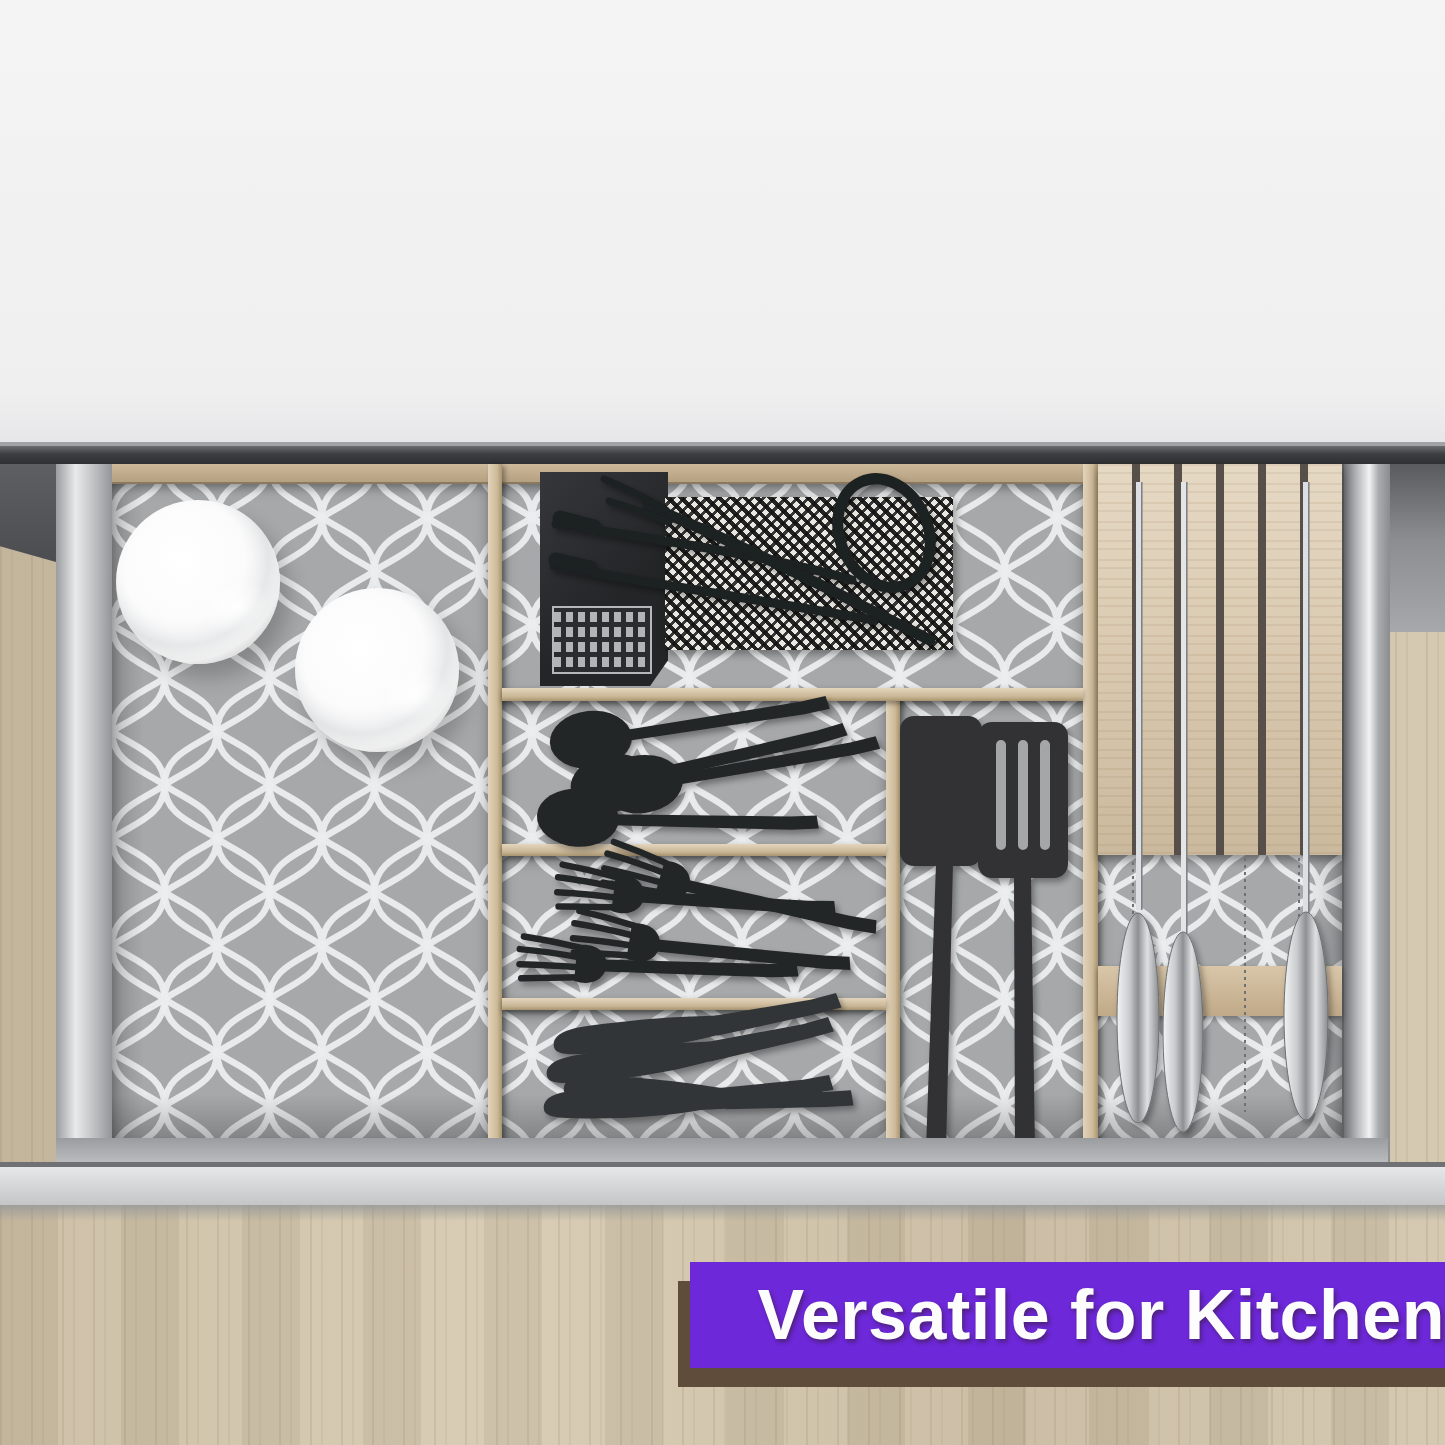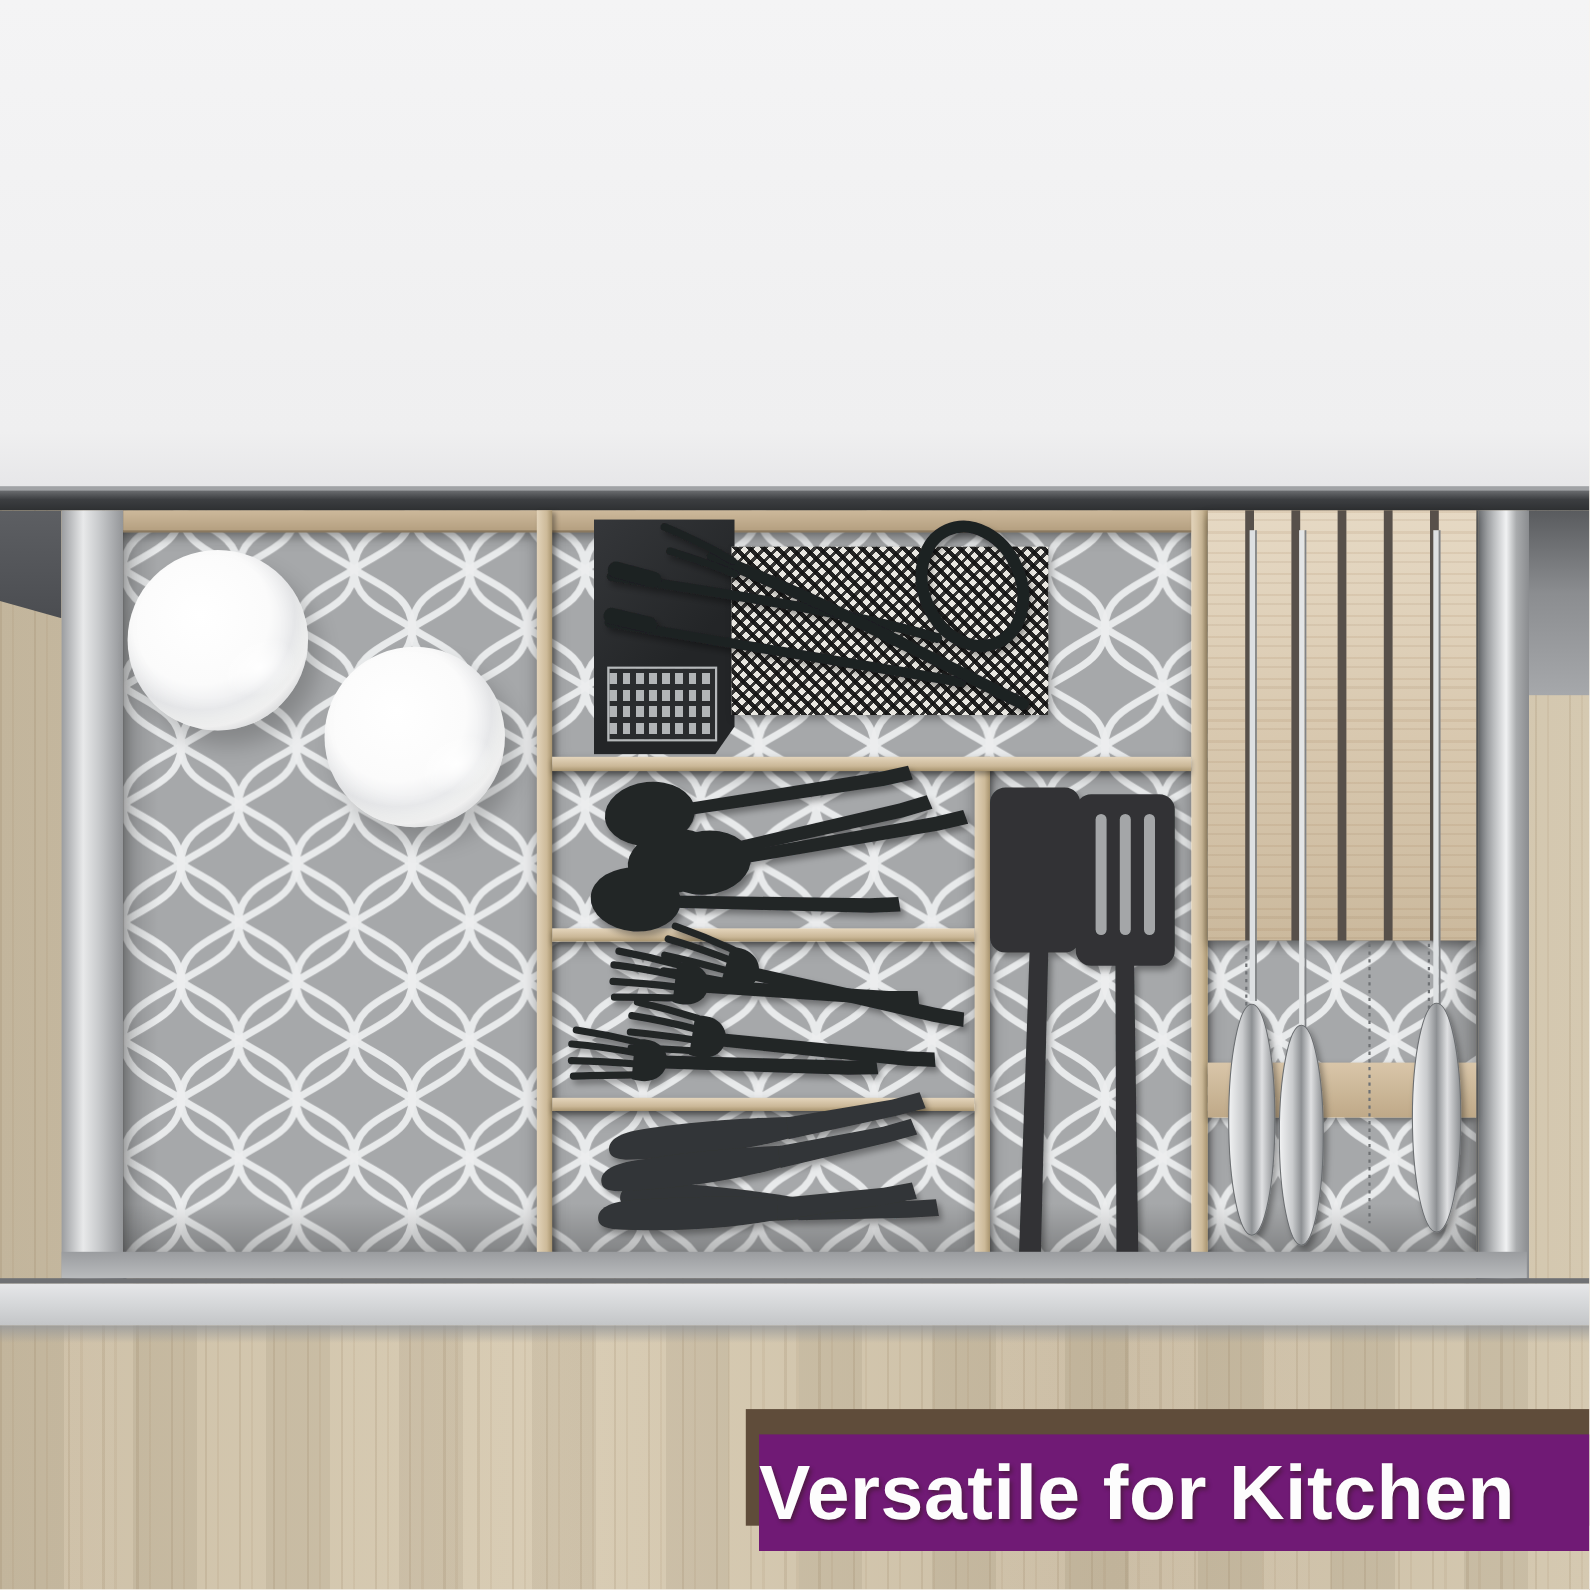--- a/index.html
+++ b/index.html
@@ -52,21 +52,21 @@
       background:radial-gradient(circle at 40% 36%, #ffffff 0%, #fbfbfb 44%, #ebecee 60%, #f6f7f7 66%, #fdfdfd 71%, #e7e8ea 79%, #ffffff 86%, #eceded 97%);
       box-shadow:10px 14px 20px rgba(0,0,0,.20), inset -8px -12px 20px rgba(0,0,0,.07);}
   .gleam{position:absolute;left:52%;top:50%;width:42%;height:30%;border-radius:50%;transform:rotate(-24deg);
       background:radial-gradient(closest-side, rgba(255,255,255,.98), rgba(255,255,255,0));}
   .bowl1{left:116px;top:500px;} .bowl2{left:295px;top:588px;}
   .front-upper{left:56px;top:1138px;width:1332px;height:24px;background:linear-gradient(180deg,#9a9c9f,#b9bbbd);}
   .front-seam{left:0;top:1162px;width:1445px;height:5px;background:#6f7174;}
   .front-bright{left:0;top:1167px;width:1445px;height:38px;background:linear-gradient(180deg,#e6e7e9,#d3d5d7 55%,#c3c5c7);}
   .front-fade{left:0;top:1205px;width:1445px;height:16px;background:linear-gradient(180deg,rgba(150,152,154,.8),rgba(150,152,154,0));}
   .banner-shadow{left:678px;top:1281px;width:767px;height:106px;background:#5f4c3a;}
-  .banner{left:690px;top:1304px;width:755px;height:106px;background:#701a75;display:flex;align-items:center;justify-content:flex-start;}
+  .banner{left:690px;top:1262px;width:755px;height:106px;background:#6d28d9;display:flex;align-items:center;justify-content:flex-end;}
   .banner span{color:#fdfdfd;font-size:70px;font-weight:bold;letter-spacing:.5px;text-shadow:2px 3px 4px rgba(40,25,10,.45);white-space:nowrap;}
   svg.overlay{left:0;top:0;}
 </style>
 </head>
 <body>
 
 <div id="stage">
 
   <div class="abs wall"></div>
   <div class="abs wood-bg"></div>

